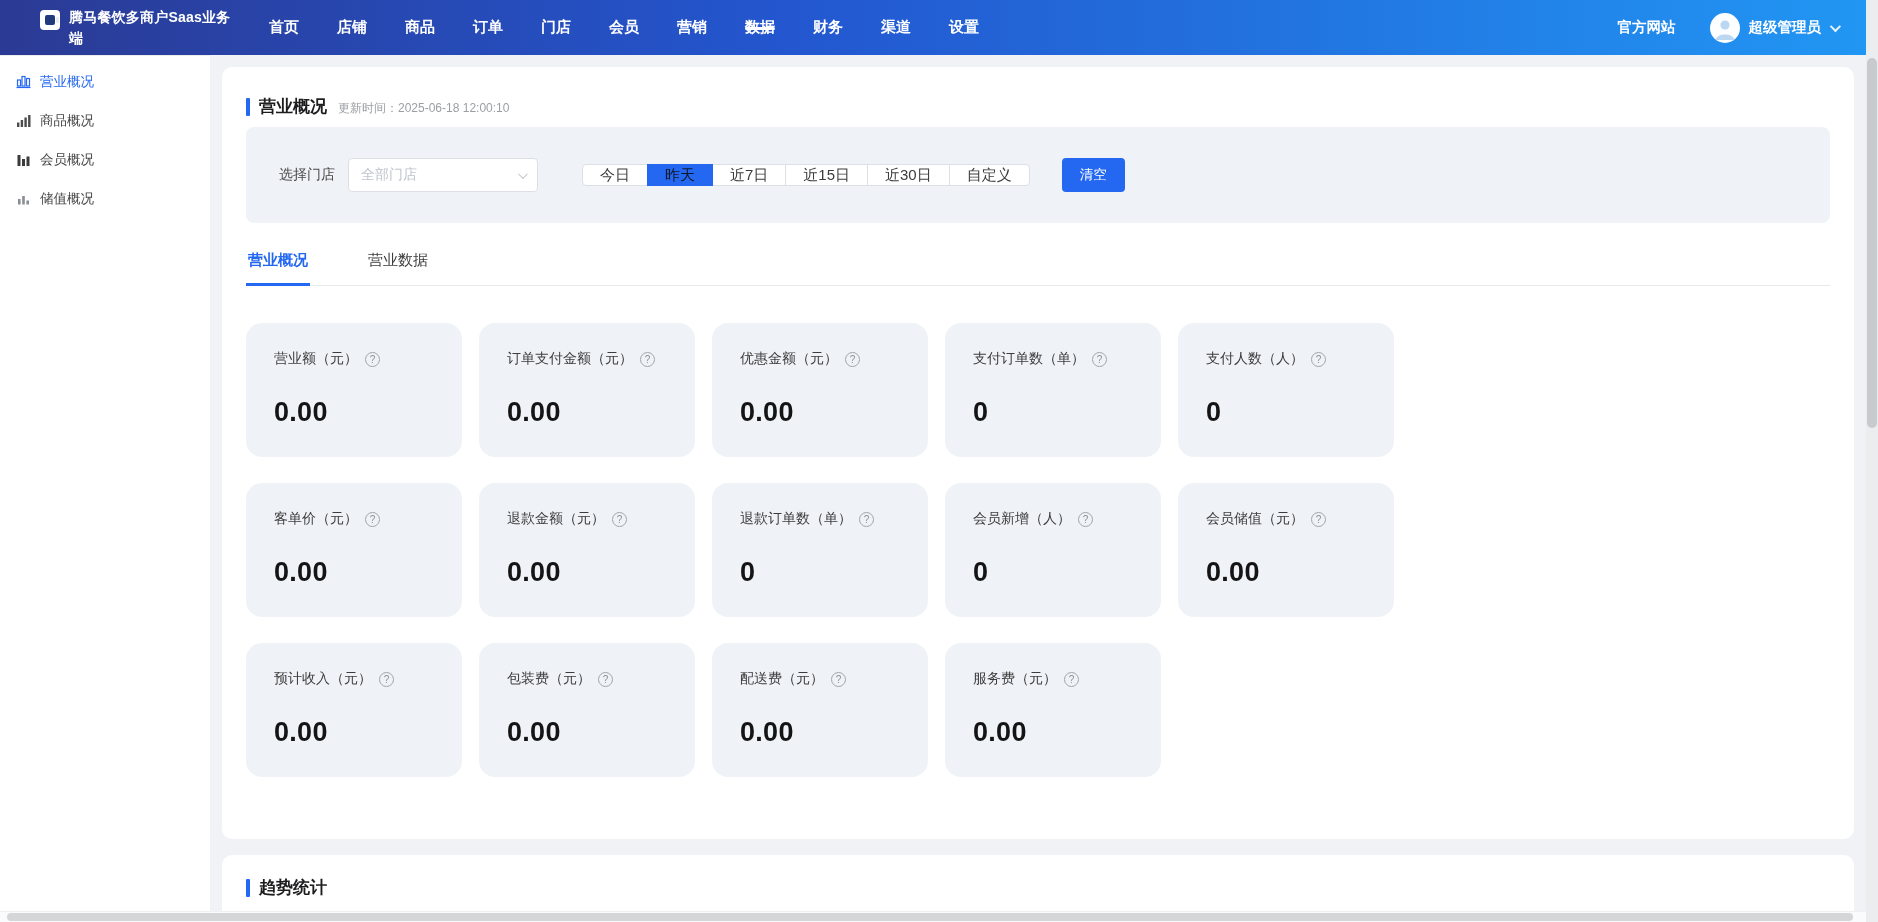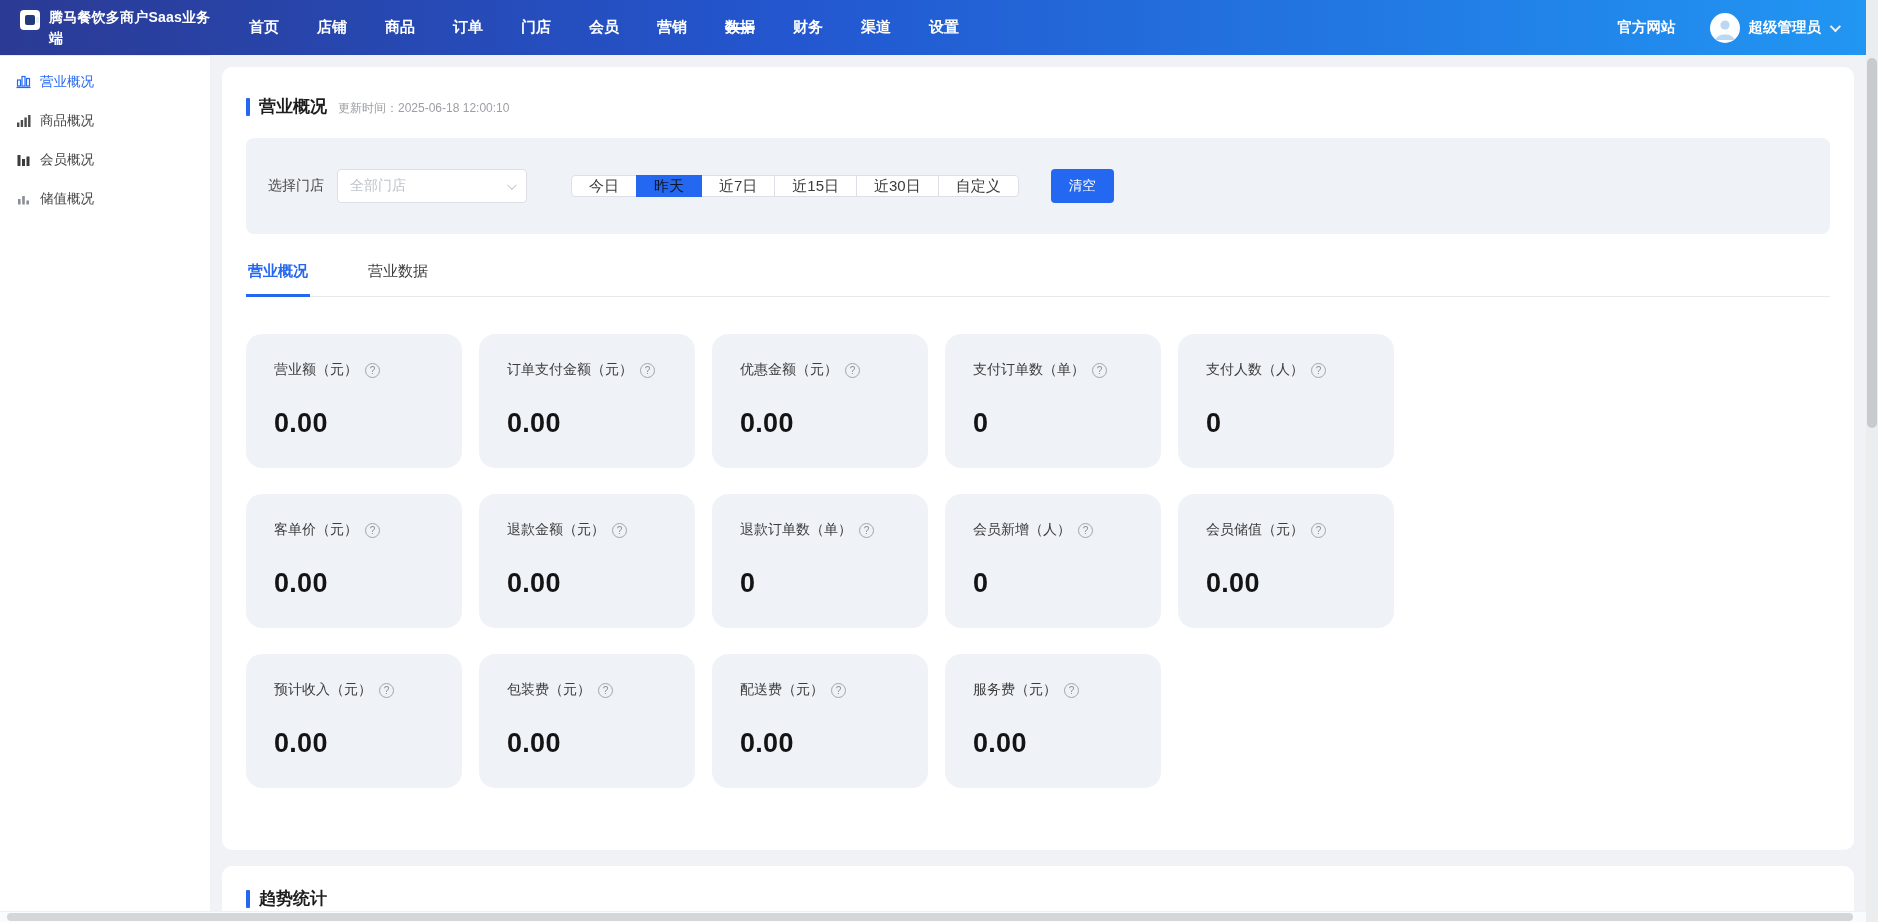--- a/index.html
+++ b/index.html
@@ -3,21 +3,21 @@
 <meta charset="utf-8">
 <style>
   * { margin:0; padding:0; box-sizing:border-box; }
   html,body { width:1878px; height:922px; overflow:hidden; }
   body { font-family:"Liberation Sans","DejaVu Sans",sans-serif; background:#f0f2f5; }
   .app { position:relative; width:1878px; height:922px; overflow:hidden; background:#f0f2f5; }
 
   
   .topbar { position:absolute; top:0; left:0; width:1866px; height:55px; z-index:6;
             background:linear-gradient(90deg,#2b3a94 0%, #2356cf 42%, #2196f3 100%);
-            display:flex; align-items:center; padding:0 28px 0 20px; color:#fff; }
+            display:flex; align-items:center; padding:0 28px 0 40px; color:#fff; }
   .brand { display:flex; align-items:flex-start; gap:9px; width:196px; flex:0 0 auto; }
   .logo-box { width:20px; height:20px; background:#fff; border-radius:4px; margin-top:3px;
               display:flex; align-items:center; justify-content:center; flex:0 0 auto; }
   .logo-glyph { width:10px; height:10px; background:#223a7c; border-radius:2px; position:relative; }
   .logo-glyph::after { content:""; position:absolute; right:-4px; top:2px; width:3px; height:6px; background:#e8ecf5; border-radius:1px; }
   .brand-name { font-size:14px; font-weight:700; line-height:1.45; letter-spacing:.2px; }
   .topnav { display:flex; align-items:center; height:55px; margin-left:14px; }
   .topnav .nav-item { position:relative; display:flex; align-items:center; padding:0 19px;
                       font-size:15px; font-weight:600; cursor:pointer; }
   .topnav .nav-item.active::after { content:""; position:absolute; left:50%; transform:translateX(-50%);
@@ -43,22 +43,22 @@
   .main { position:absolute; left:210px; top:55px; right:12px; bottom:0; overflow:hidden; }
   .panel { margin:12px 12px 0 12px; background:#fff; border-radius:10px; padding:28px 24px 62px 24px; }
   .panel2 { margin:16px 12px 0 12px; background:#fff; border-radius:10px 10px 0 0; padding:21px 24px 30px 24px; }
 
   .sec-head { display:flex; align-items:center; }
   .sec-bar { width:4px; height:18px; background:#2468f2; border-radius:1px; margin-right:9px; }
   .sec-title { font-size:17px; font-weight:700; color:#1d1d1f; }
   .sec-sub { font-size:12px; color:#9b9ea3; margin-left:11px; padding-top:3px; }
 
   
-  .filter-panel { margin-top:20px; background:#eff3f8; border-radius:8px; height:96px;
-                  display:flex; align-items:center; padding:0 22px; }
+  .filter-panel { margin-top:9px; background:#eff3f8; border-radius:8px; height:96px;
+                  display:flex; align-items:center; padding:0 33px; }
   .store-label { font-size:14px; color:#4a4a4a; margin-right:13px; }
   .store-select { width:190px; height:34px; background:#fff; border:1px solid #dcdfe6; border-radius:4px;
                   display:flex; align-items:center; padding:0 12px; cursor:pointer; }
   .store-placeholder { font-size:14px; color:#bfc4cc; flex:1; }
   .select-chev { width:7px; height:7px; border-right:1.5px solid #bfc4cc; border-bottom:1.5px solid #bfc4cc;
                  transform:rotate(45deg) translateY(-2px); }
   .range-group { display:flex; margin-left:44px; }
   .range-btn { height:22px; padding:0 17px; background:#fff; border:1px solid #dcdfe6; margin-left:-1px;
                font-size:15px; color:#3c3c3c; display:flex; align-items:center; cursor:pointer; white-space:nowrap; }
   .range-btn:first-child { border-radius:4px 0 0 4px; margin-left:0; }

